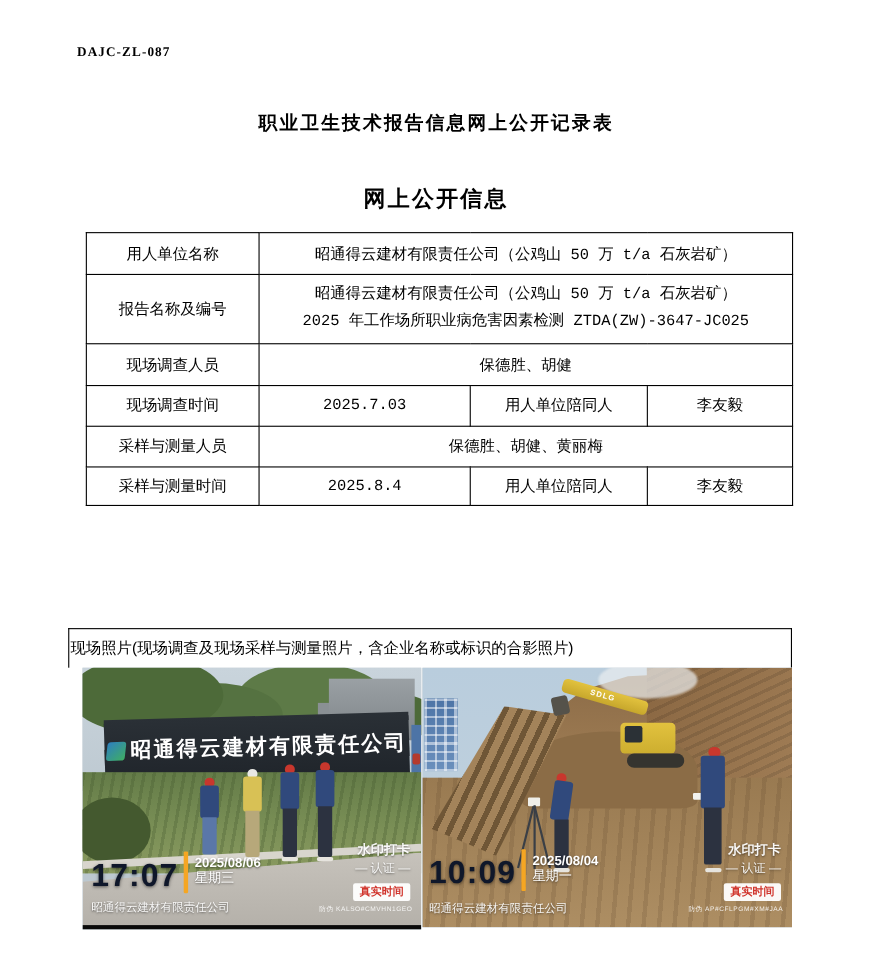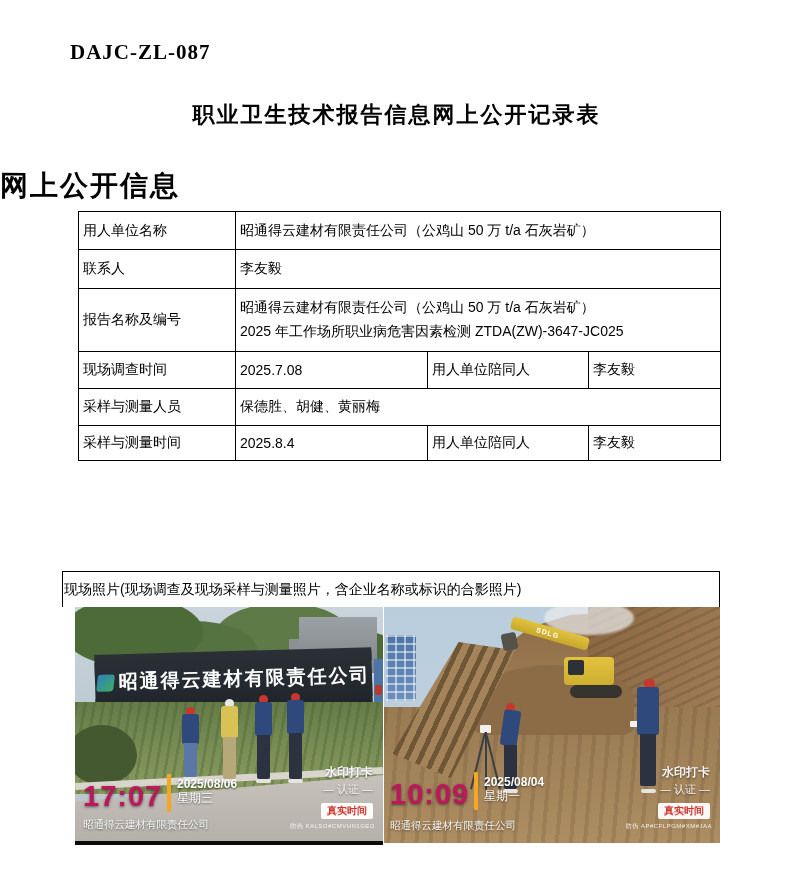--- a/index.html
+++ b/index.html
@@ -1,29 +1,29 @@
 <!DOCTYPE html>
 <html><head>
 <meta charset="utf-8">
 <style>
   html,body{margin:0;padding:0;background:#fff;}
   .page{position:relative;width:793px;height:890px;background:#fff;overflow:hidden;
         font-family:"Liberation Sans",sans-serif;color:#000;}
 
   .doc-code{position:absolute;left:70px;top:40px;font-family:"Liberation Serif",serif;
-            font-weight:bold;font-size:21px;letter-spacing:1px;}
+            font-weight:bold;font-size:12px;letter-spacing:1px;}
   .title{position:absolute;left:0;top:100px;width:100%;text-align:center;
-         font-size:22px;font-weight:bold;letter-spacing:2px;}
-  .subtitle{position:absolute;left:0;top:167px;width:100%;
-            font-size:28px;font-weight:bold;letter-spacing:2px;}
+         font-size:17px;font-weight:bold;letter-spacing:2px;}
+  .subtitle{position:absolute;left:0;top:167px;width:100%;text-align:center;
+            font-size:20px;font-weight:bold;letter-spacing:2px;}
 
   table.info{position:absolute;left:78px;top:211px;width:642px;border-collapse:collapse;
              table-layout:fixed;font-size:14px;}
-  table.info td{border:1.5px solid #000;vertical-align:middle;
-                padding:2px 4px;overflow:hidden;}
+  table.info td{border:1.5px solid #000;text-align:center;vertical-align:middle;
+                padding:2px 4px;overflow:hidden;font-family:Liberation Mono, monospace;}
   tr.r1{height:38px}tr.r2{height:39px}tr.r3{height:39px}tr.r4{height:63px}
   tr.r5{height:34px}tr.r6{height:38px}tr.r7{height:37px}tr.r8{height:37px}tr.r9{height:35px}
   .two-line div{line-height:1.7;}
 
   .caption-band{position:absolute;left:62px;top:571px;width:658px;height:36px;
                 border:1.5px solid #000;border-bottom:none;display:flex;align-items:center;
                 font-size:14px;background:#fff;padding-left:1px;box-sizing:border-box;}
 
   .photo{position:absolute;top:607px;overflow:hidden;background:#bcc8d0;}
   .photo *{position:absolute;}
@@ -95,21 +95,21 @@
   .tripod{z-index:6;}
   .tripod .box{left:4px;top:0;width:11px;height:8px;background:#efeee8;border-radius:1px;}
   .tripod .leg{top:7px;width:2px;height:58px;background:#3a3f46;}
   .tripod .l1{left:1px;transform:rotate(14deg);}
   .tripod .l2{left:9px;}
   .tripod .l3{left:16px;transform:rotate(-14deg);}
 
   .paper{background:#f2f2ee;border-radius:1px;z-index:7;}
 
   
-  .ov-time{color:#be185d;font-size:29px;font-weight:bold;line-height:1;z-index:9;
+  .ov-time{color:#0f172a;font-size:29px;font-weight:bold;line-height:1;z-index:9;
            text-shadow:0 1px 3px rgba(0,0,0,.55);letter-spacing:1px;}
   .ov-bar{width:4px;background:#f5a623;z-index:9;border-radius:1px;}
   .ov-date{color:#fff;font-size:12px;font-weight:bold;z-index:9;text-shadow:0 1px 2px rgba(0,0,0,.55);}
   .ov-week{color:#fff;font-size:12px;z-index:9;text-shadow:0 1px 2px rgba(0,0,0,.55);}
   .ov-company{color:rgba(255,255,255,.92);font-size:10.5px;z-index:9;text-shadow:0 1px 2px rgba(0,0,0,.5);}
   .ov-wm1{right:10px;color:rgba(255,255,255,.95);font-size:12px;font-weight:bold;z-index:9;
           text-shadow:0 1px 2px rgba(0,0,0,.5);}
   .ov-wm2{right:10px;color:rgba(255,255,255,.92);font-size:11px;z-index:9;text-shadow:0 1px 2px rgba(0,0,0,.5);}
   .ov-badge{right:10px;background:rgba(255,255,255,.95);color:#d0342c;font-size:10px;font-weight:bold;
             padding:1px 6px;border-radius:2px;z-index:9;}
@@ -130,34 +130,34 @@
         <col style="width:157px">
         <col style="width:192px">
         <col style="width:161px">
         <col style="width:132px">
       </colgroup>
     <tbody>
         <tr class="r1">
       <td>用人单位名称</td>
       <td colspan="3">昭通得云建材有限责任公司（公鸡山 50 万 t/a 石灰岩矿）</td>
     </tr>
-    <tr class="r3">
-      <td>联系人</td>
-      <td colspan="3">李友毅</td>
-    </tr>
     <tr class="r4">
       <td>报告名称及编号</td>
       <td colspan="3" class="two-line">
         <div>昭通得云建材有限责任公司（公鸡山 50 万 t/a 石灰岩矿）</div>
         <div>2025 年工作场所职业病危害因素检测 ZTDA(ZW)-3647-JC025</div>
       </td>
     </tr>
+    <tr class="r6">
+      <td>现场调查人员</td>
+      <td colspan="3">保德胜、胡健</td>
+    </tr>
     <tr class="r7">
       <td>现场调查时间</td>
-      <td>2025.7.08</td>
+      <td>2025.7.03</td>
       <td>用人单位陪同人</td>
       <td>李友毅</td>
     </tr>
     <tr class="r8">
       <td>采样与测量人员</td>
       <td colspan="3">保德胜、胡健、黄丽梅</td>
     </tr>
     <tr class="r9">
       <td>采样与测量时间</td>
       <td>2025.8.4</td>

